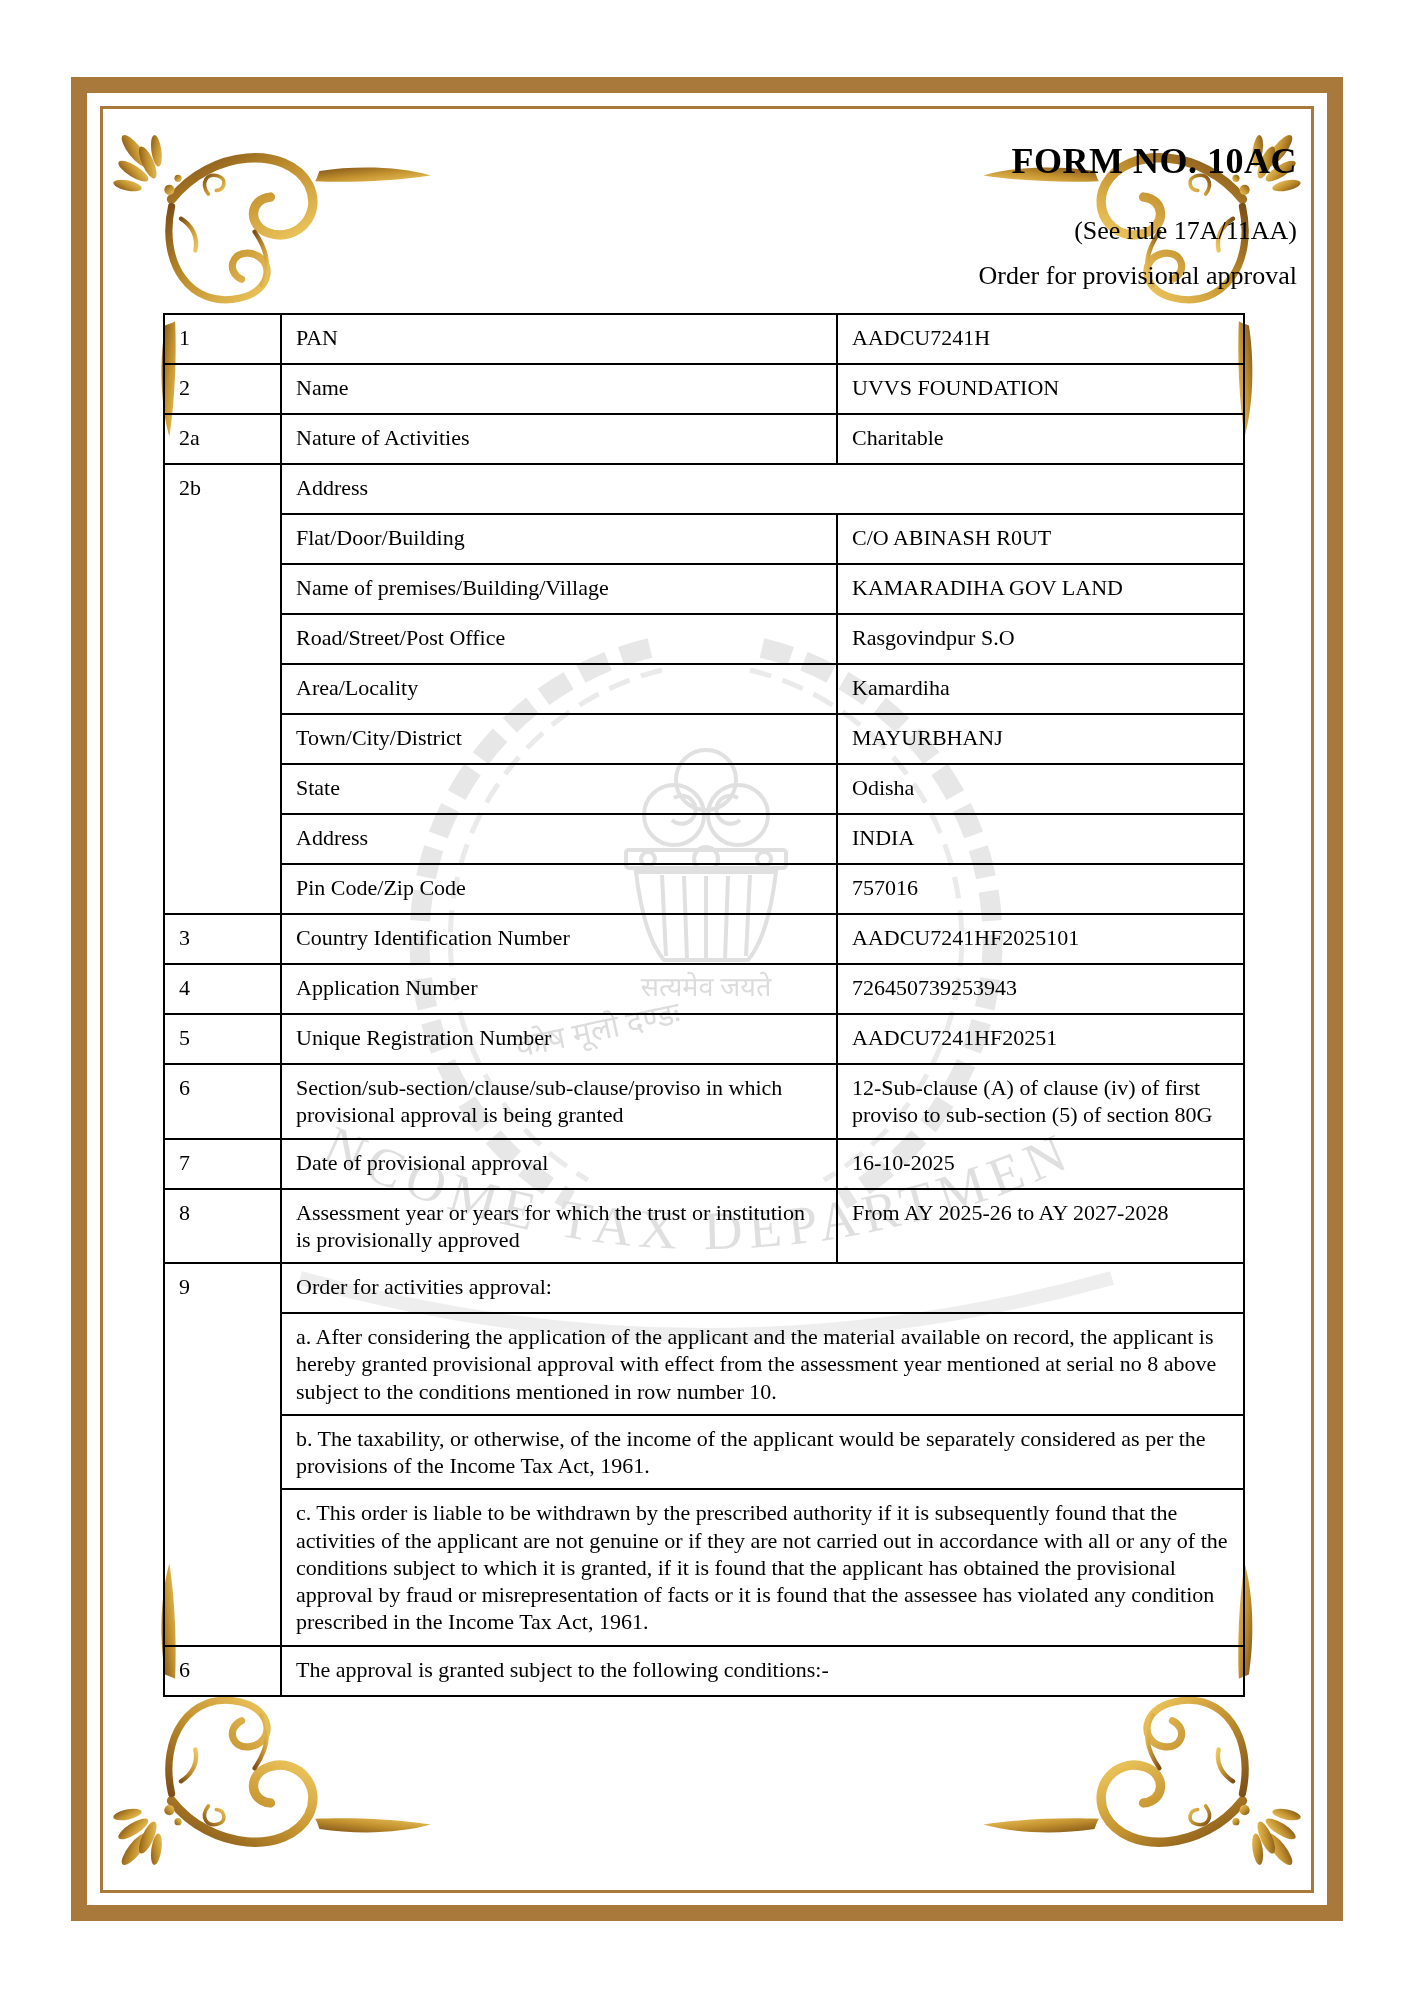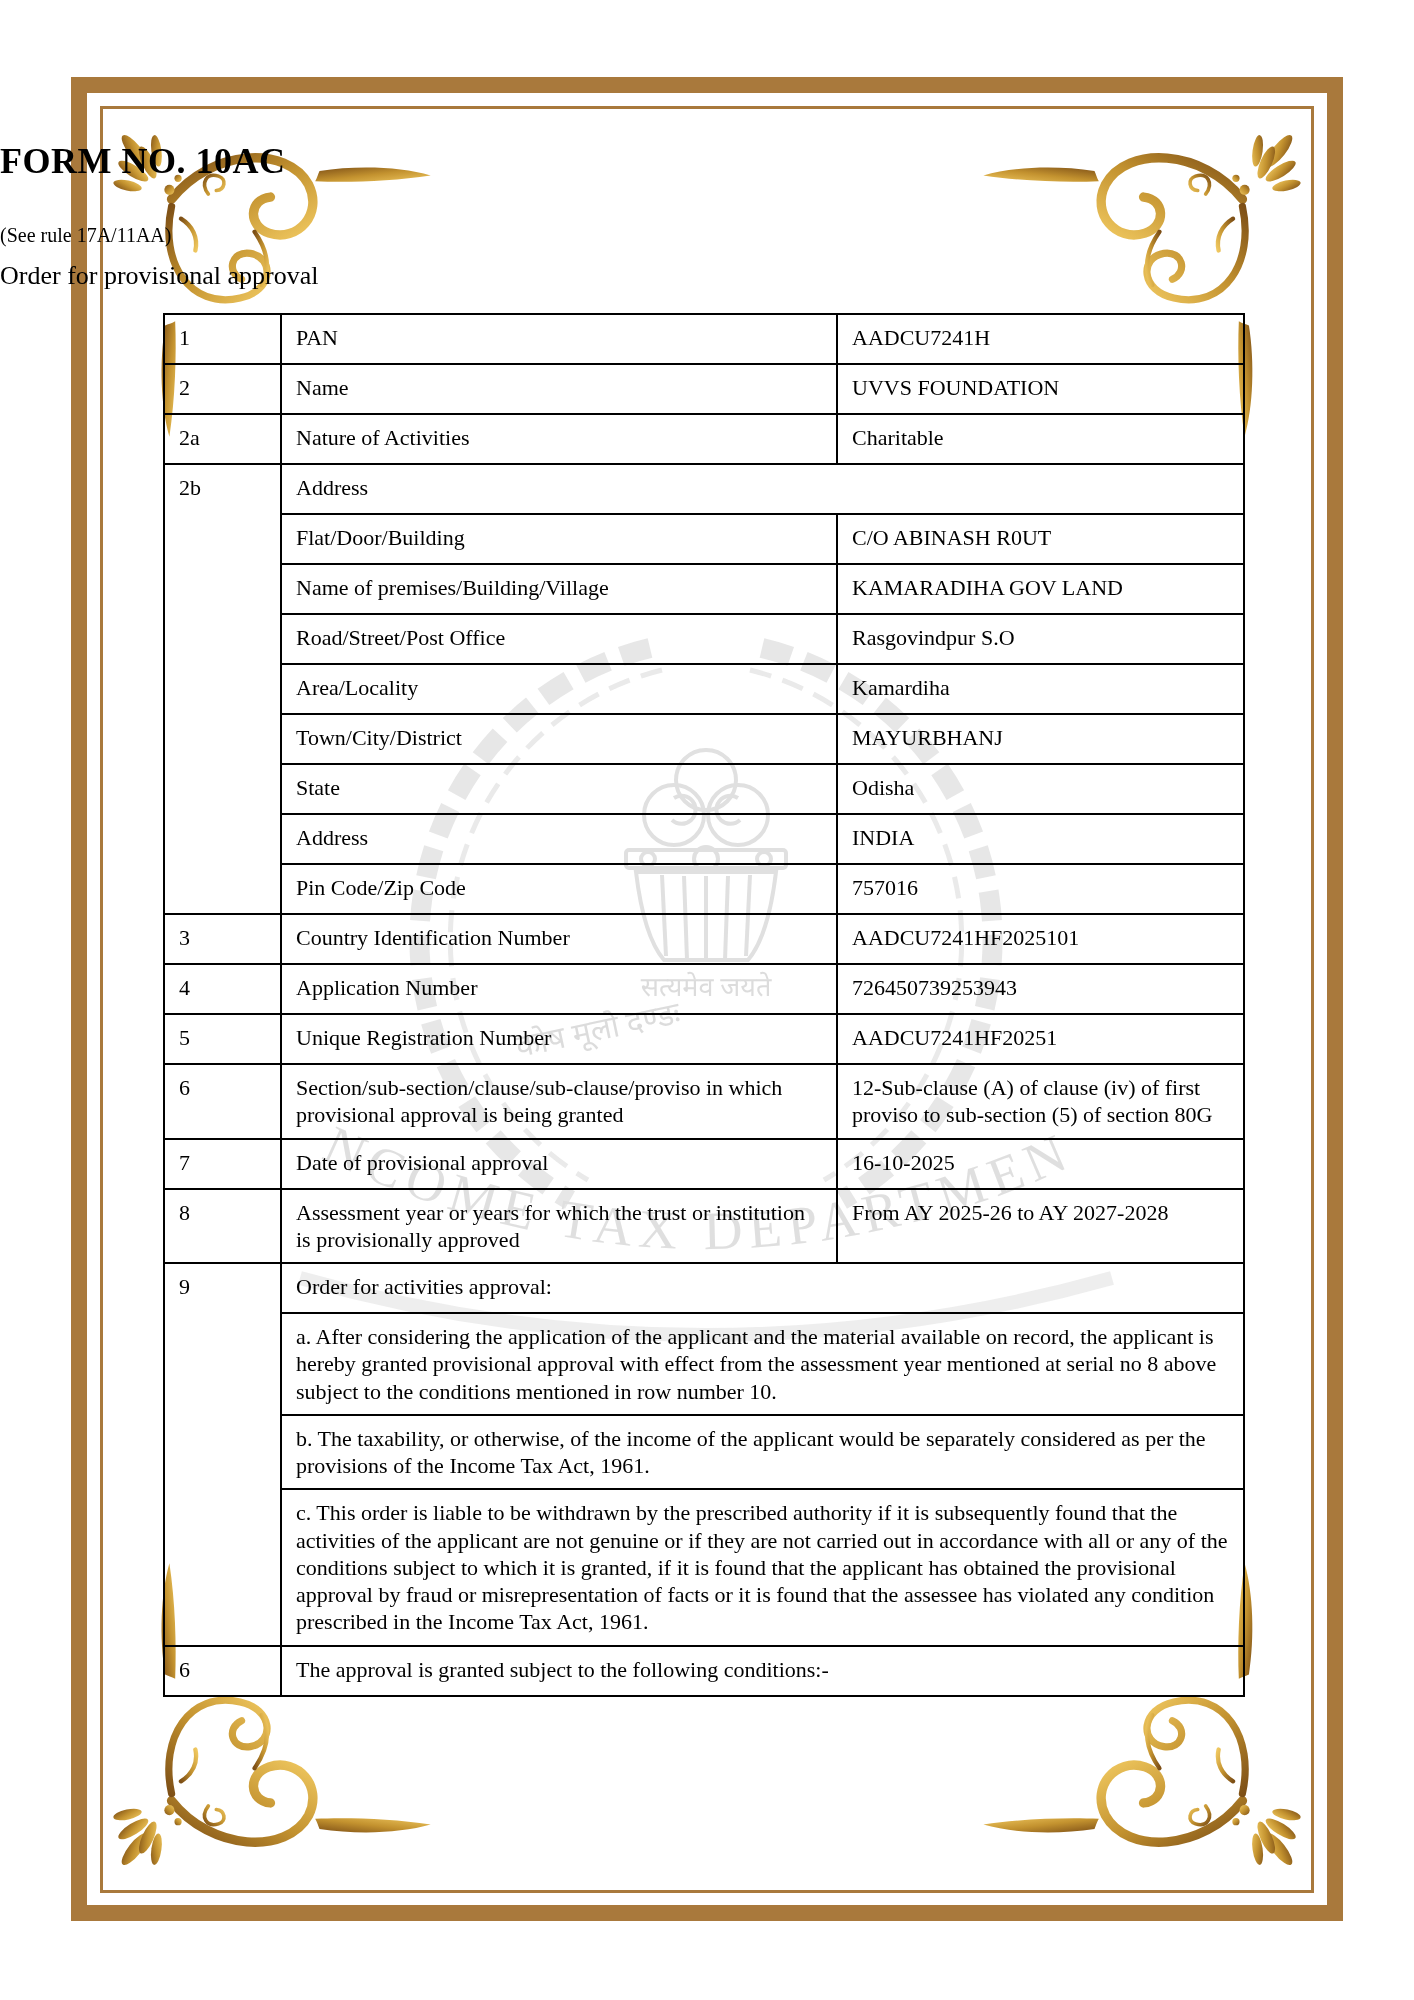--- a/index.html
+++ b/index.html
@@ -15,23 +15,23 @@
   .frame-inner{
     position:absolute;left:100px;top:106px;width:1214px;height:1787px;
     box-sizing:border-box;border:3px solid #a9793c;
   }
   .corner{position:absolute;width:332px;height:332px;pointer-events:none;}
   .corner.tl{left:103px;top:109px;}
   .corner.tr{left:979px;top:109px;transform:scaleX(-1);}
   .corner.bl{left:103px;top:1559px;transform:scaleY(-1);}
   .corner.br{left:979px;top:1559px;transform:scale(-1,-1);}
   
-  .hdr{position:absolute;left:0;width:1297px;text-align:left;}
+  .hdr{position:absolute;left:0;width:1297px;text-align:right;}
   .form-title{top:140px;font-size:36px;font-weight:bold;letter-spacing:.5px;}
-  .rule-line{top:224px;font-size:20px;}
+  .rule-line{top:216px;font-size:26px;}
   .order-line{top:261px;font-size:26px;}
   
   .watermark{position:absolute;left:270px;top:520px;width:880px;height:840px;opacity:.55;pointer-events:none;}
   .wm-text{font-family:"Liberation Serif",serif;}
   
   table.form{
     position:absolute;left:163px;top:313px;width:1080px;
     border-collapse:collapse;table-layout:fixed;background:transparent;
   }
   table.form td{

